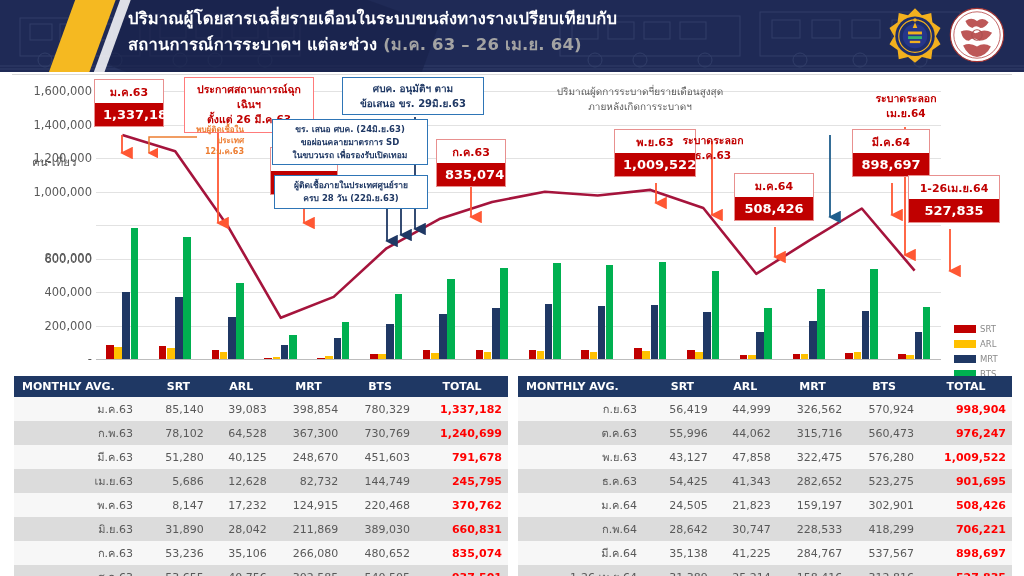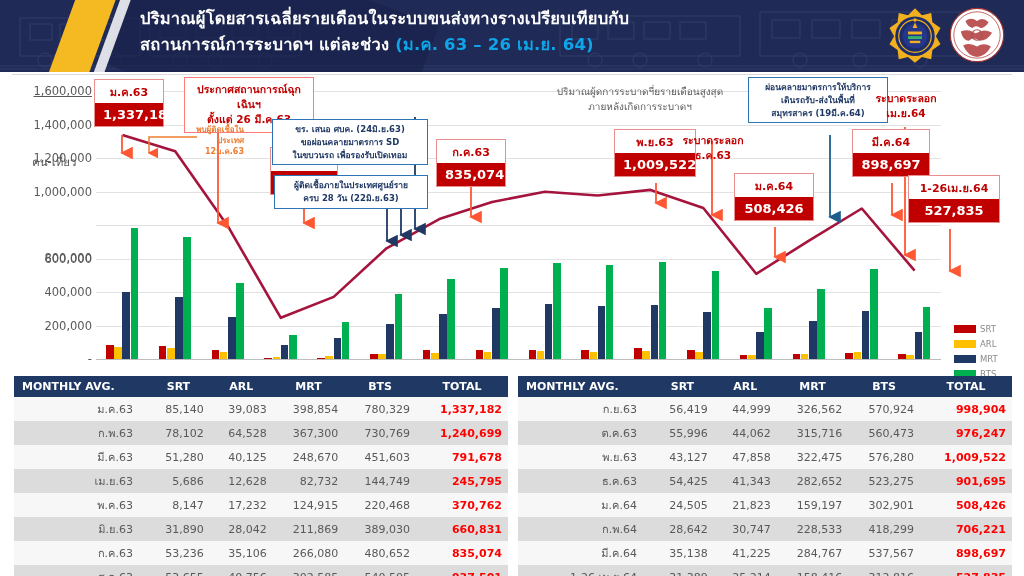--- a/index.html
+++ b/index.html
@@ -26,25 +26,25 @@
   }
   #header .stripe-w {
     position:absolute; top:-30px; left:104px; width:10px; height:150px;
     background:#ffffff; transform:rotate(20deg); opacity:.85;
   }
   #header .stripe-dark {
     position:absolute; top:-30px; left:122px; width:300px; height:150px;
     background:#18224a; transform:rotate(20deg); opacity:.65;
   }
   #title-wrap {
-    position:absolute; left:140px; top:6px; width:720px;
+    position:absolute; left:128px; top:6px; width:720px;
     color:#ffffff; line-height:1.55;
   }
   #title-wrap .tline { font-size:16.5px; font-weight:bold; letter-spacing:.2px; }
-  #title-wrap .thi { color:#0ea5e9; }
+  #title-wrap .thi { color:#a3a3a3; }
   .emblem { position:absolute; top:6px; }
   #emblem-ministry { left:886px; width:58px; height:58px; }
   #emblem-seal { left:948px; width:58px; height:58px; }
 
   
   #chart-panel {
     position:absolute; left:12px; top:74px; width:1000px; height:294px;
     background:#fff; border-top:1px solid #d9d9d9;
   }
   #plot {
@@ -205,21 +205,21 @@
       <path d="M26 68 q12 -6 24 2 q12 -8 24 0 q-8 16 -24 18 q-16 -2 -24 -20 Z"></path>
       <circle cx="50" cy="50" r="9" fill="none" stroke="#a03232" stroke-width="2"></circle>
       <circle cx="50" cy="50" r="4"></circle>
     </g>
   </svg>
 </div>
 
 <div id="chart-panel">
   <div id="unit-label">คน-เที่ยว</div>
   <div id="ylabels">
-      <div class="yl" style="top: 16px; text-decoration: underline;">1,600,000</div>
+      <div class="yl" style="top: 16px;">1,600,000</div>
       <div class="yl" style="top: 49.5px;">1,400,000</div>
       <div class="yl" style="top: 83px;">1,200,000</div>
       <div class="yl" style="top: 116.5px;">1,000,000</div>
       <div class="yl" style="top: 150px; margin-top: 33px;">800,000</div>
       <div class="yl" style="top: 183.5px;">600,000</div>
       <div class="yl" style="top: 217px;">400,000</div>
       <div class="yl" style="top: 250.5px;">200,000</div>
       <div class="yl" style="top: 284px;">-</div>
     </div>
   <div id="plot">
@@ -415,31 +415,30 @@
   </div>
 
   <div class="callout-red" style="left:896px;top:100px;width:92px;">
     <div class="co-head">1-26เม.ย.64</div>
     <div class="co-val">527,835</div>
   </div>
 
   <div class="note-red-box" style="left:172px;top:2px;width:130px;white-space:pre-line;">ประกาศสถานการณ์ฉุกเฉินฯ
 ตั้งแต่ 26 มี.ค.63</div>
 
+  <div class="note-blue" style="left:330px;top:2px;width:142px;white-space:pre-line;font-size:10px;">ศบค. อนุมัติฯ ตาม
+ข้อเสนอ ขร. 29มิ.ย.63</div>
 
   <div class="note-blue" style="left:260px;top:44px;width:156px;white-space:pre-line;">ขร. เสนอ ศบค. (24มิ.ย.63)
 ขอผ่อนคลายมาตรการ SD
 ในขบวนรถ เพื่อรองรับเปิดเทอม</div>
 
   <div class="note-blue" style="left:262px;top:100px;width:154px;white-space:pre-line;">ผู้ติดเชื้อภายในประเทศศูนย์ราย
 ครบ 28 วัน (22มิ.ย.63)</div>
 
-  <div class="note-blue" style="left:736px;top:2px;width:140px;white-space:pre-line;">ผ่อนคลายมาตรการให้บริการ
-เดินรถรับ-ส่งในพื้นที่
-สมุทรสาคร (19มี.ค.64)</div>
 
   <div class="note-gray" style="left:508px;top:10px;width:240px;white-space:pre-line;">ปริมาณผู้ดการระบาดฯี่ยรายเดือนสูงสุด
 ภายหลังเกิดการระบาดฯ</div>
 
   <div class="note-plain" style="left:656px;top:58px;width:90px;white-space:pre-line;">ระบาดระลอก
 ธ.ค.63</div>
 
   <div class="note-plain" style="left:848px;top:16px;width:92px;white-space:pre-line;">ระบาดระลอก
 เม.ย.64</div>
 

